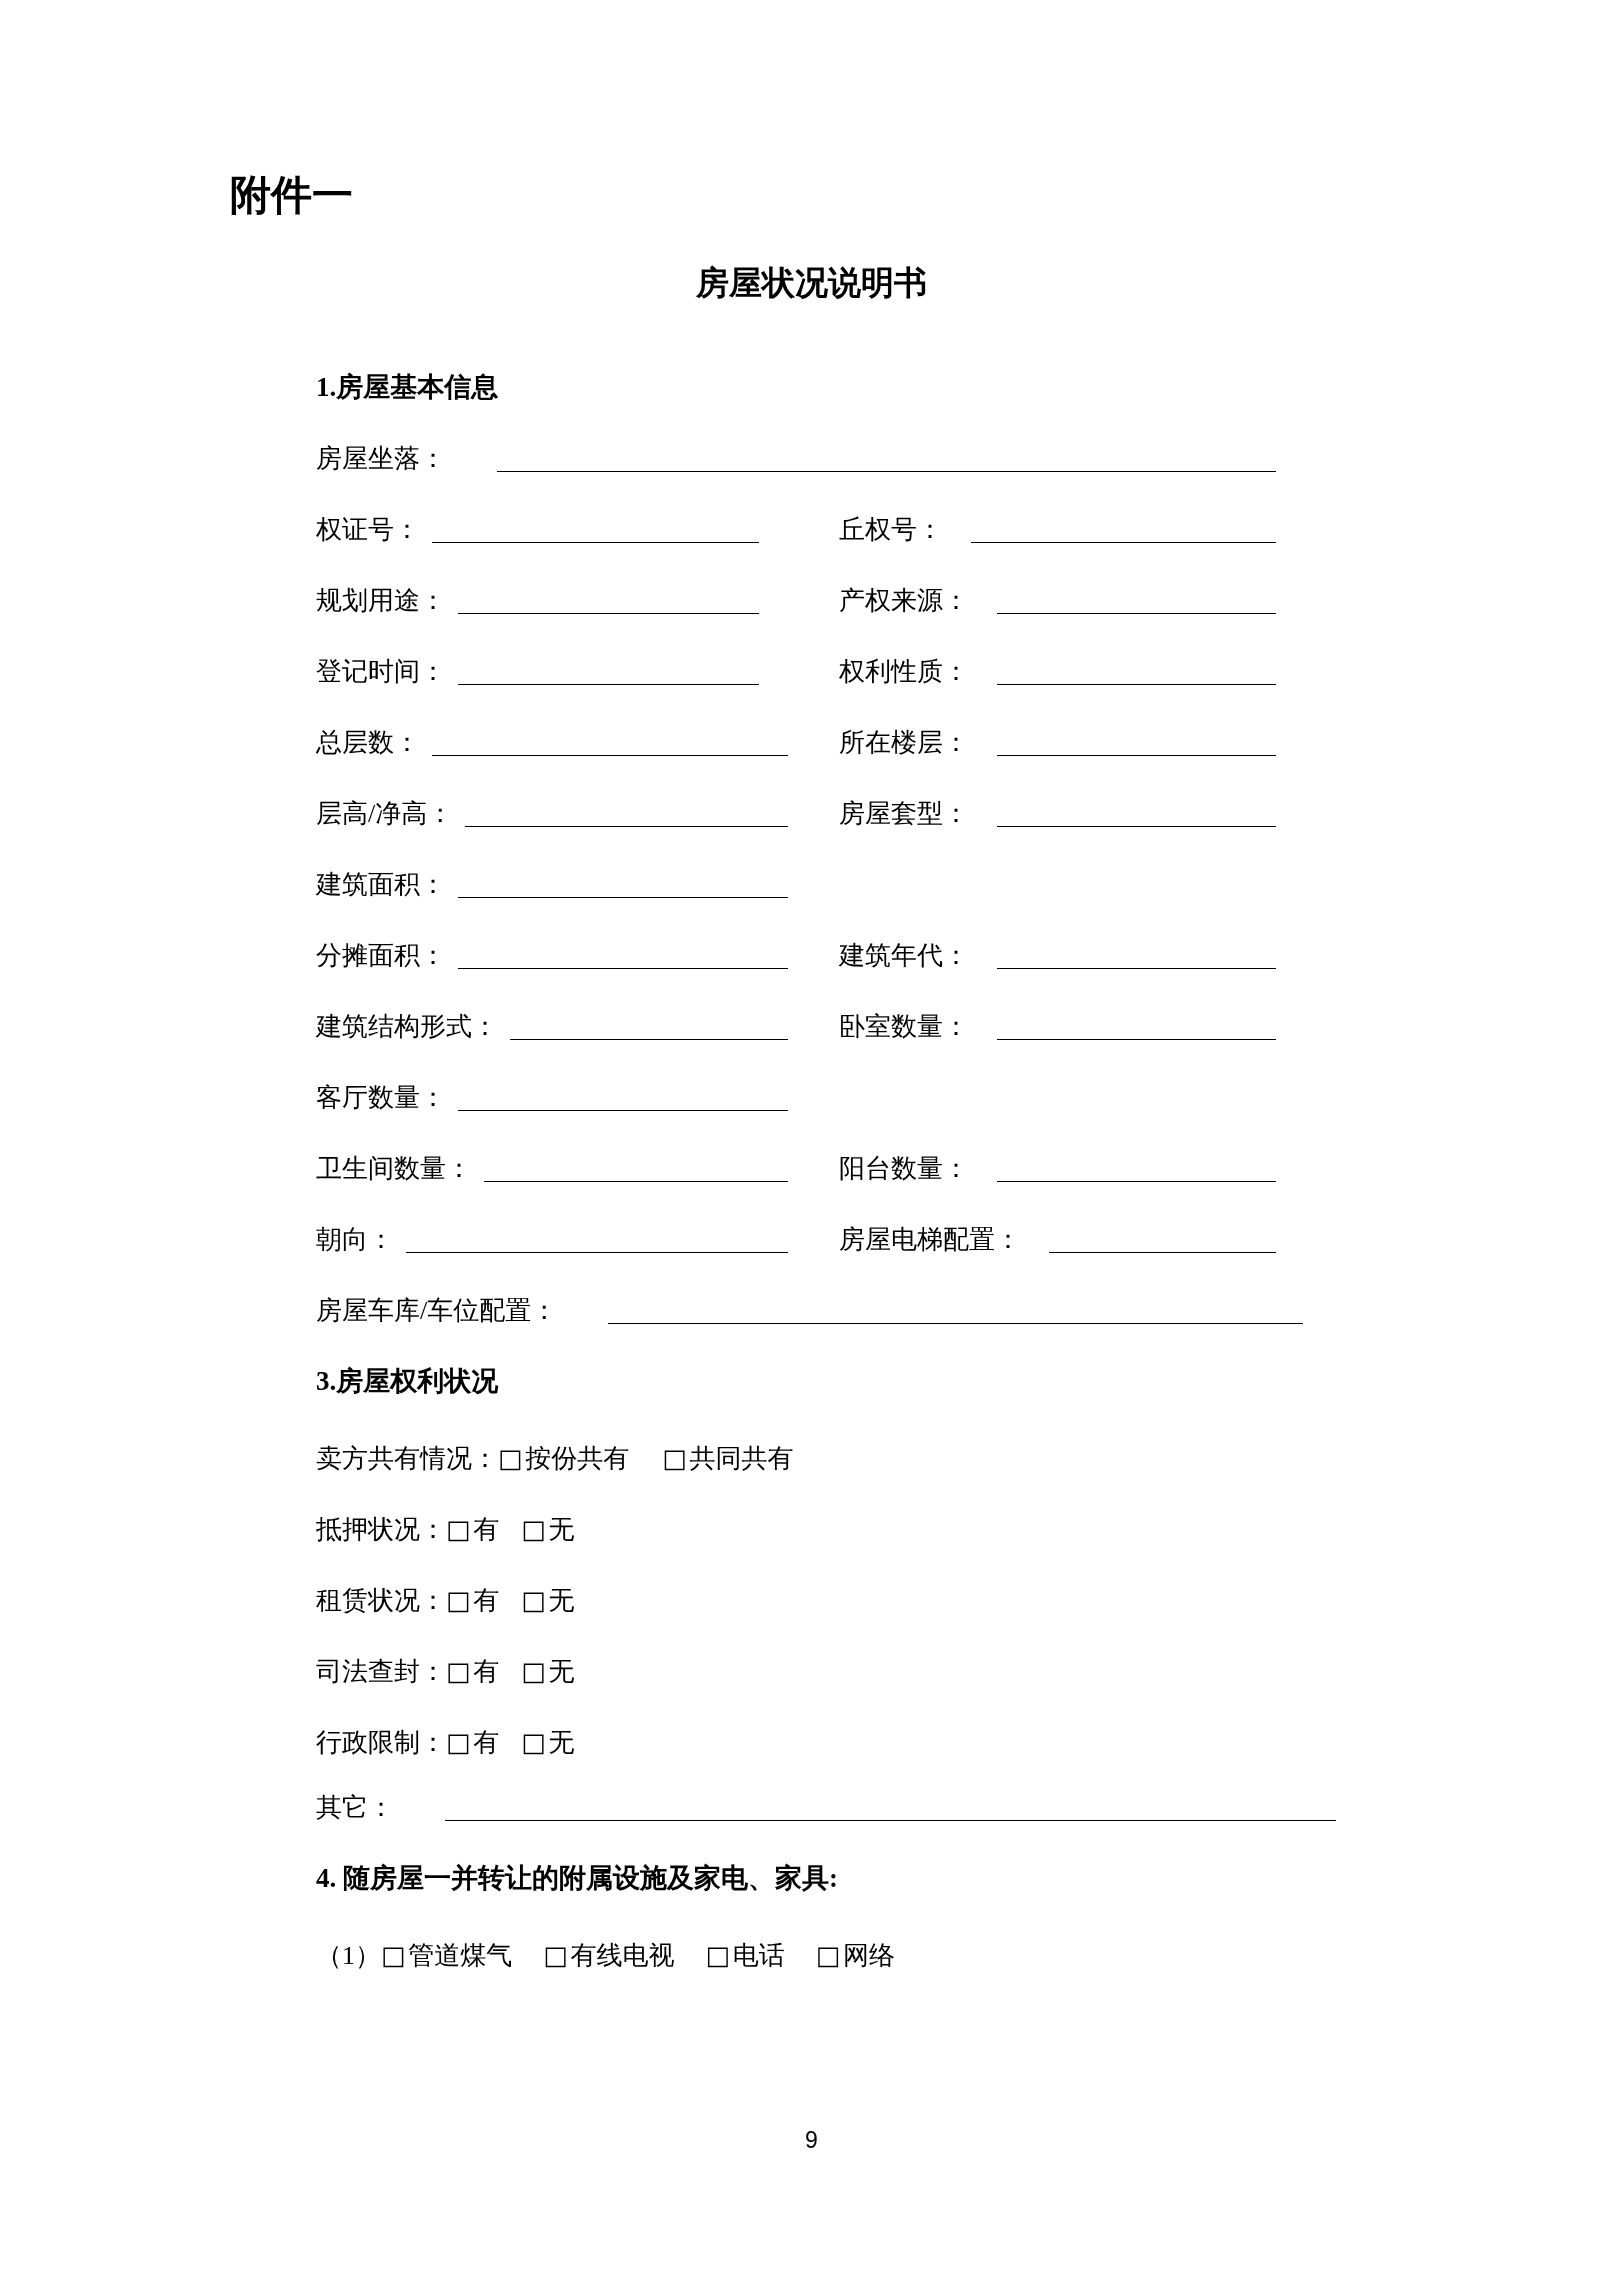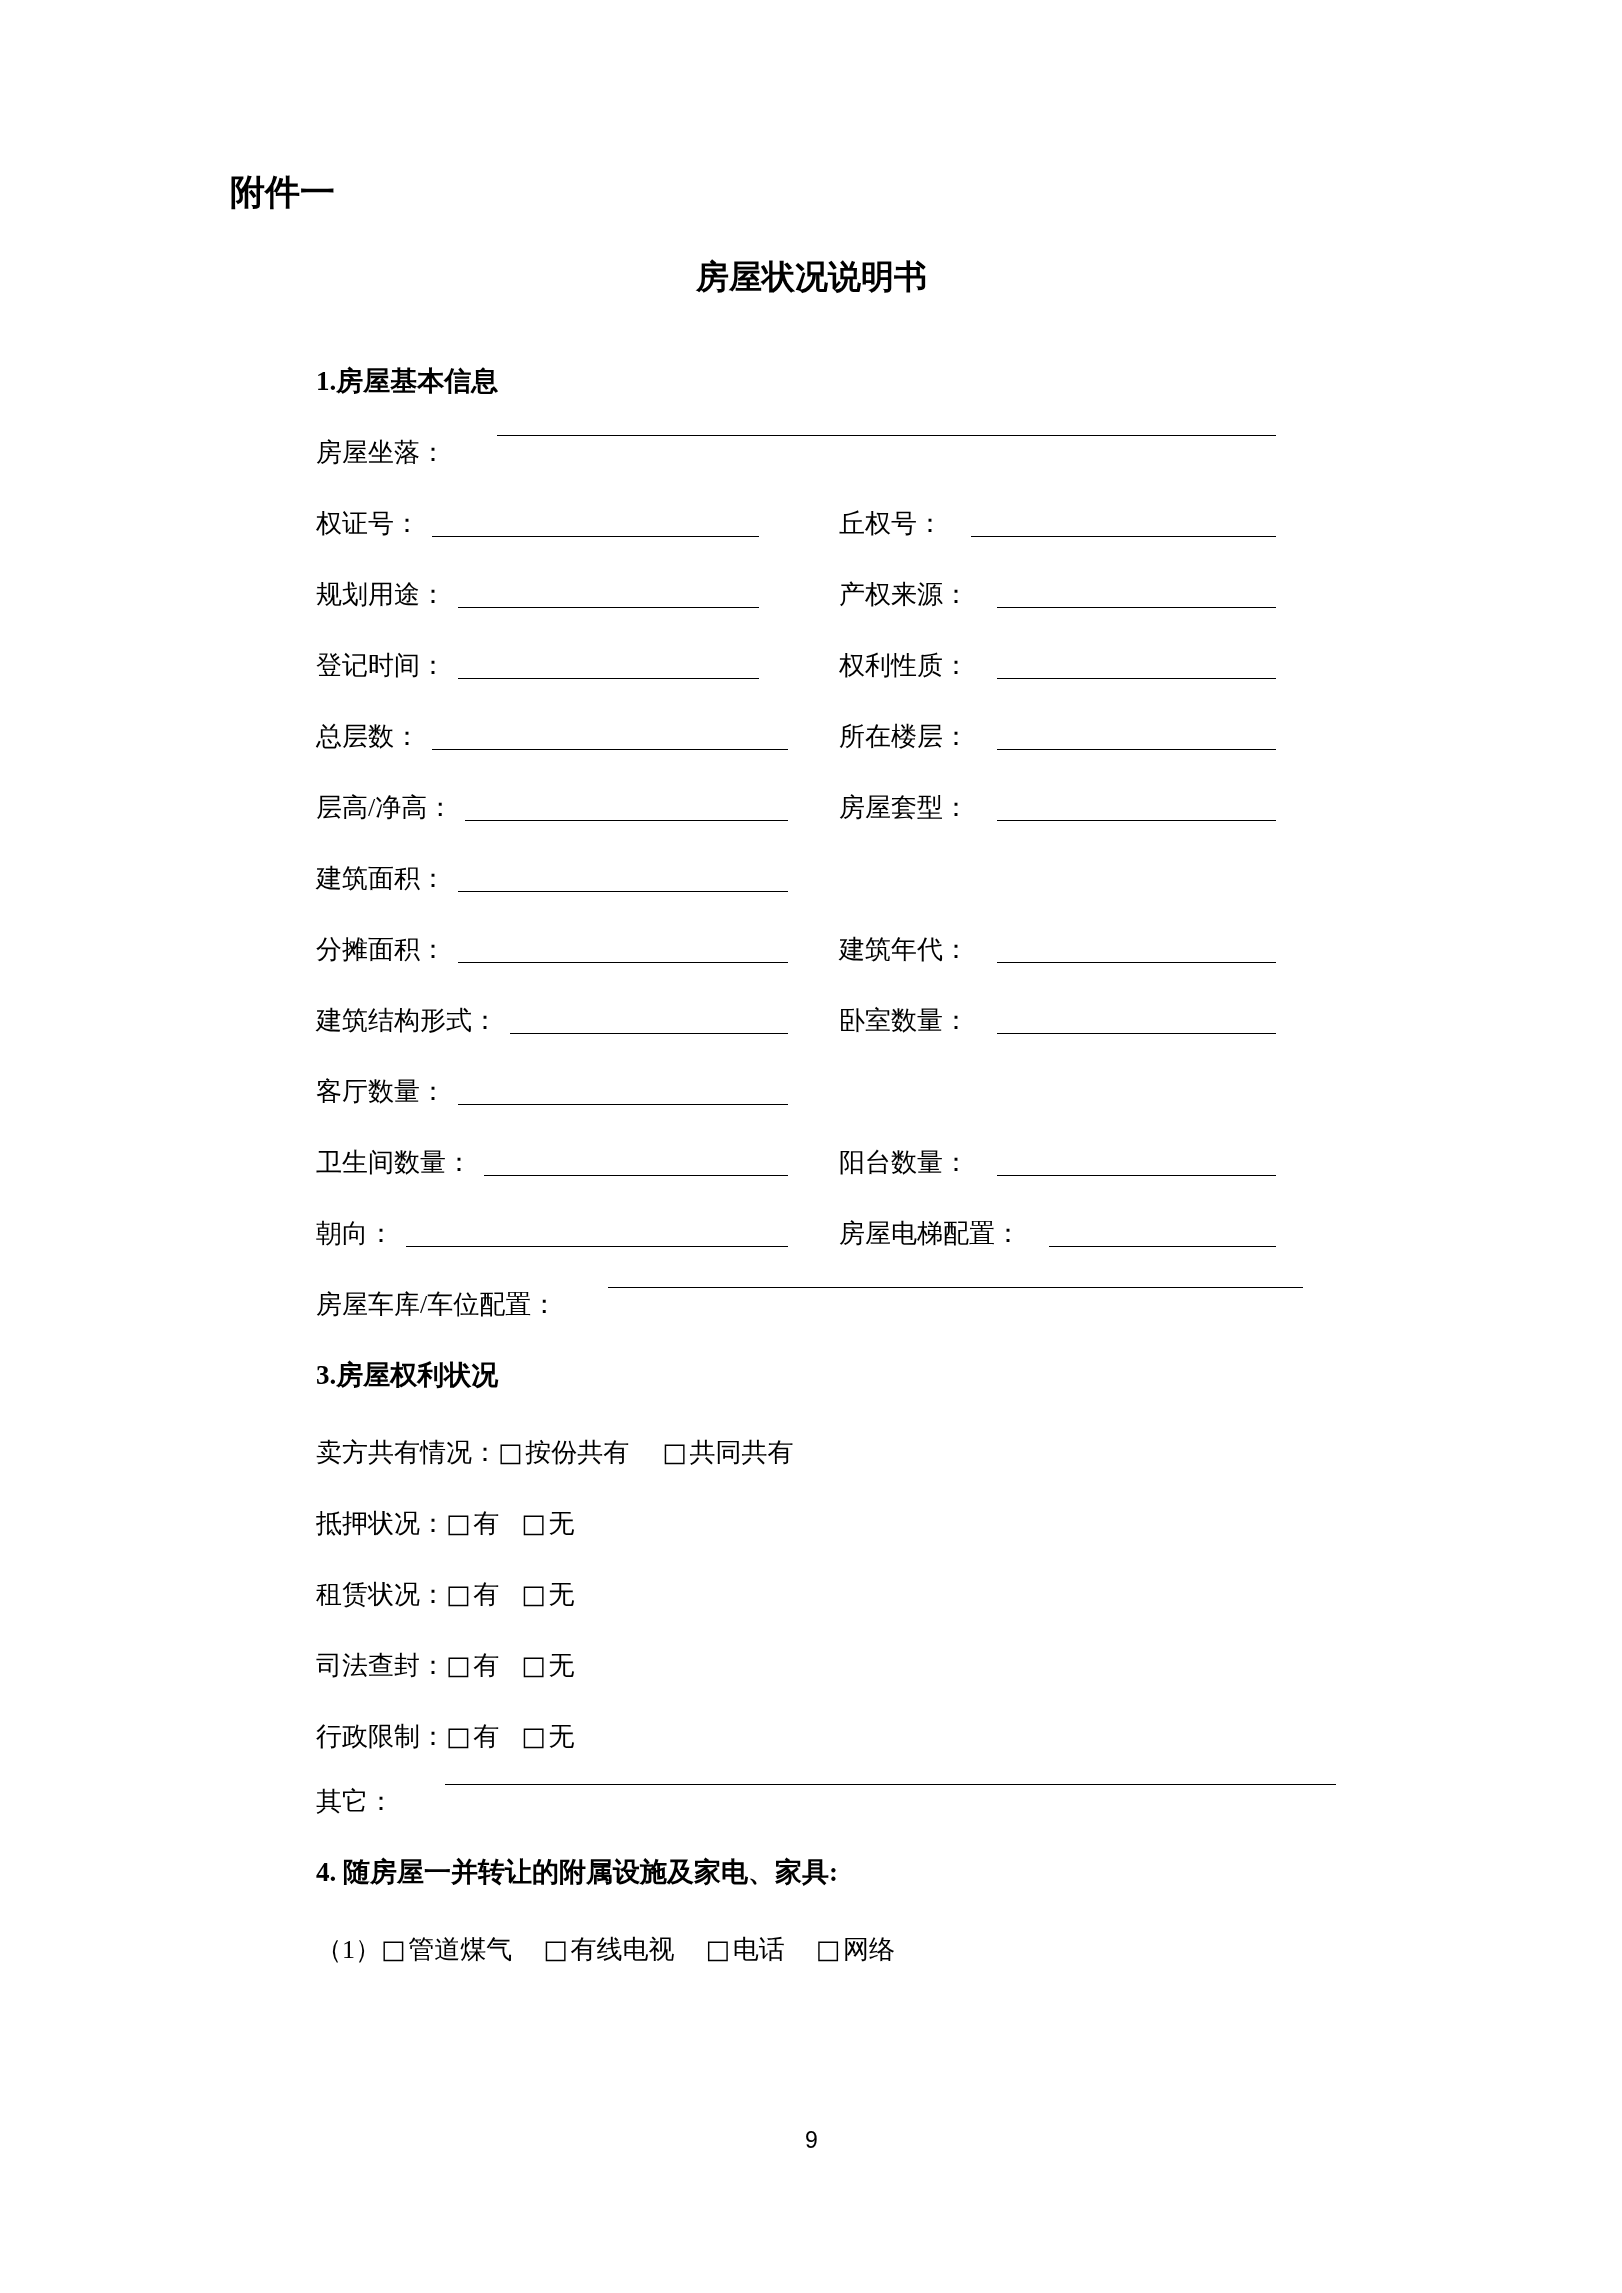--- a/index.html
+++ b/index.html
@@ -7,37 +7,37 @@
     position:relative;
     width:1623px;height:2294px;
     margin:0 auto;
     background:#ffffff;
     color:#000;
     font-family:"Liberation Serif","DejaVu Serif",serif;
     overflow:hidden;
   }
   .attachment{
     margin:175px 0 0 230px;
-    font-size:35px;font-weight:bold;line-height:1;
+    font-size:41px;font-weight:bold;line-height:1;
   }
   .title{
     margin:51px 0 0 0;
     text-align:center;
     font-size:33px;font-weight:bold;line-height:1;
   }
   .rows{margin-top:52px;padding-left:13px;}
   .row{
     height:71px;
     margin-left:303px;margin-right:347px;
     display:flex;align-items:center;
     font-size:26px;line-height:1.35;
   }
   .row h2{font-size:27px;font-weight:bold;margin:0;line-height:1.2;}
   
-  .field{display:flex;width:100%;gap:39px;}
+  .field{display:flex;align-items:flex-end;width:100%;gap:39px;}
   .cell{display:flex;align-items:flex-end;}
   .cell.l{width:523px;flex:none;}
   .cell.r{flex:1;gap:16px;}
   .lbl{white-space:nowrap;}
   .blank{
     flex:1;height:0;
     border-bottom:1.8px solid #000;
     margin-left:11.8px;margin-bottom:3.6px;
   }
   .s1 .cell.l .blank{margin-right:80px;}

